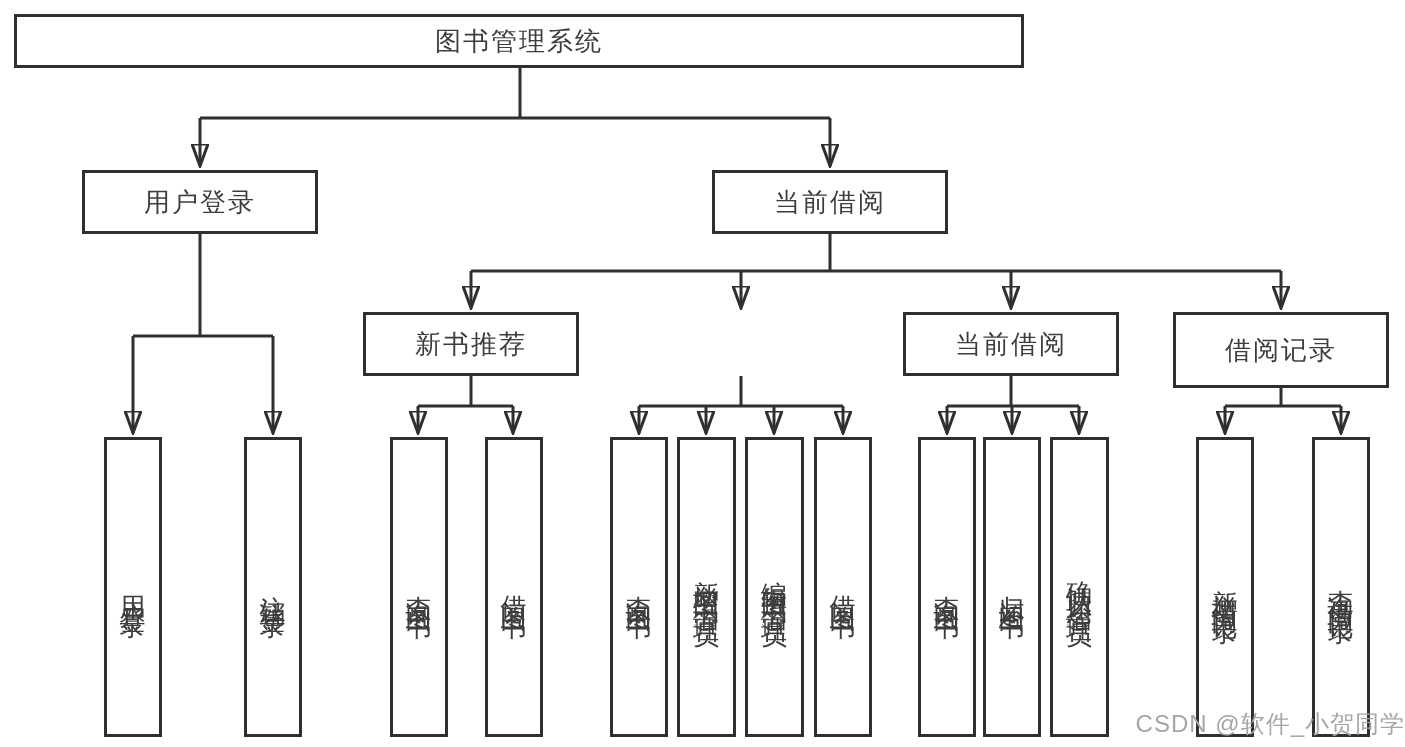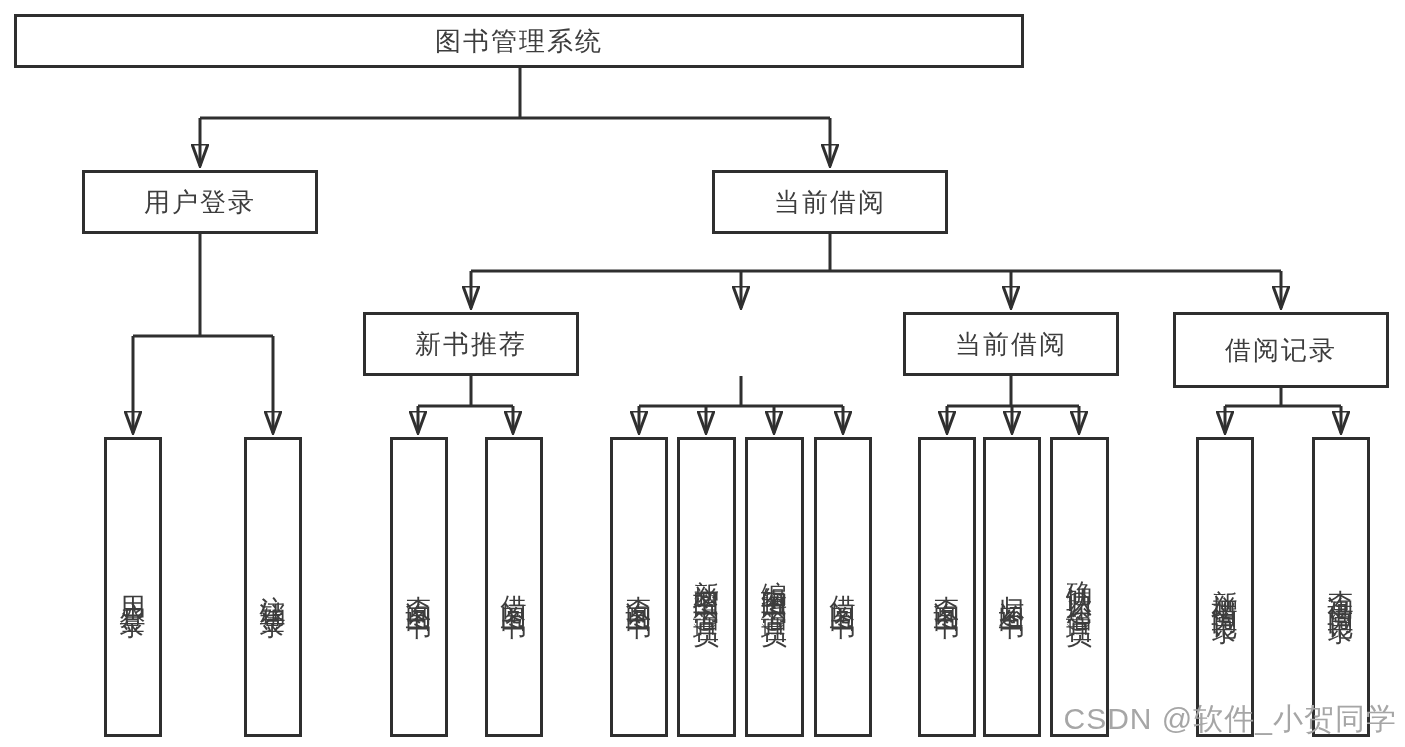--- a/index.html
+++ b/index.html
@@ -40,23 +40,23 @@
   }
   .vbox {
     writing-mode: vertical-rl;
     text-orientation: mixed;
     font-size: 26px;
     letter-spacing: 6px;
     line-height: 1;
   }
   .watermark {
     position: absolute;
-    right: 8px;
+    right: 0;
     bottom: 7px;
-    font-size: 30px;
+    font-size: 24px;
     color: #a6a6a6;
     letter-spacing: 1px;
     z-index: 3;
     white-space: nowrap;
   }
 </style>
 </head>
 <body>
 
 <div class="canvas">

